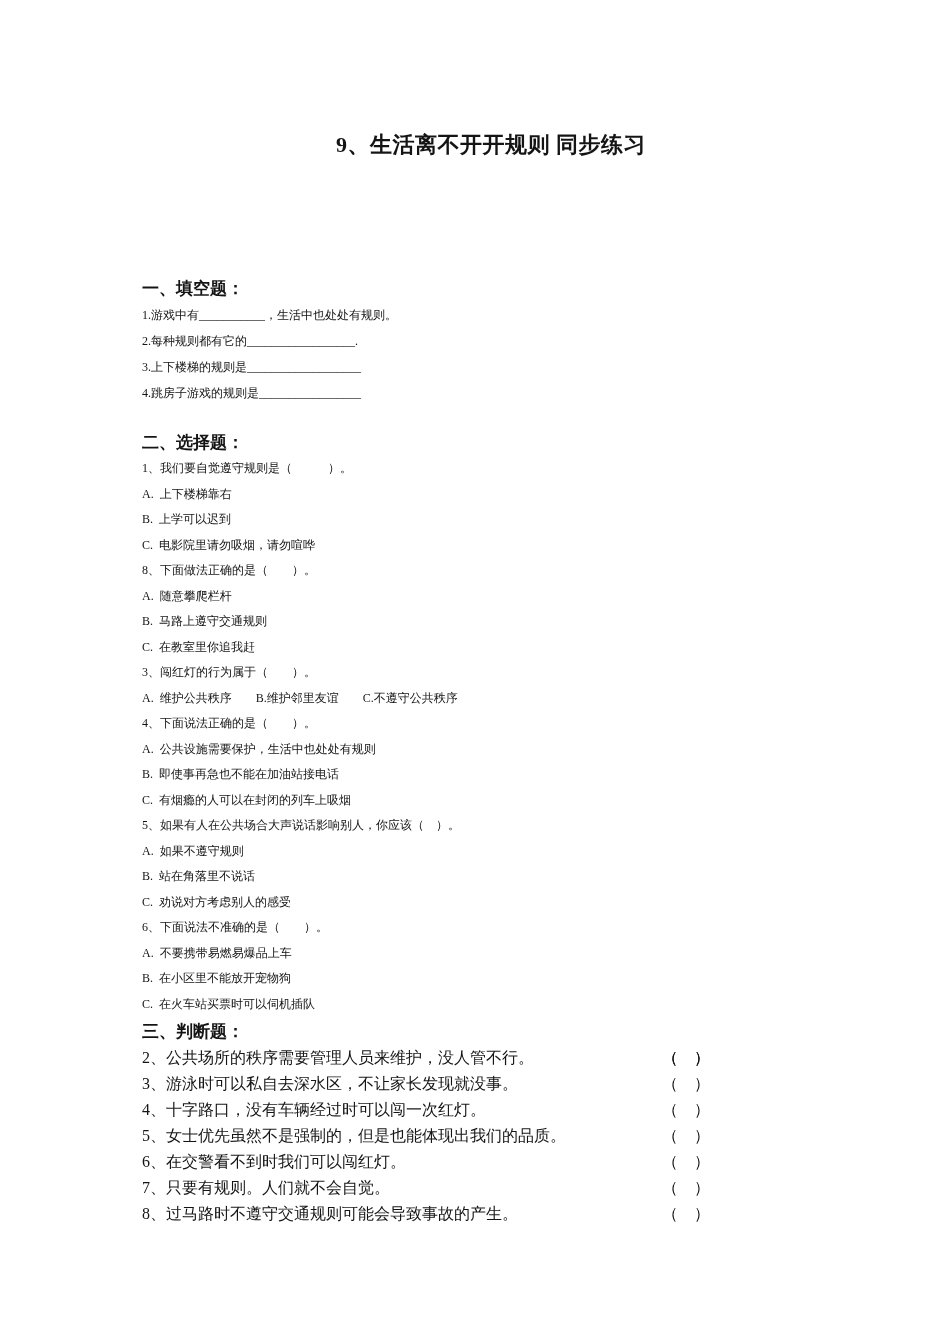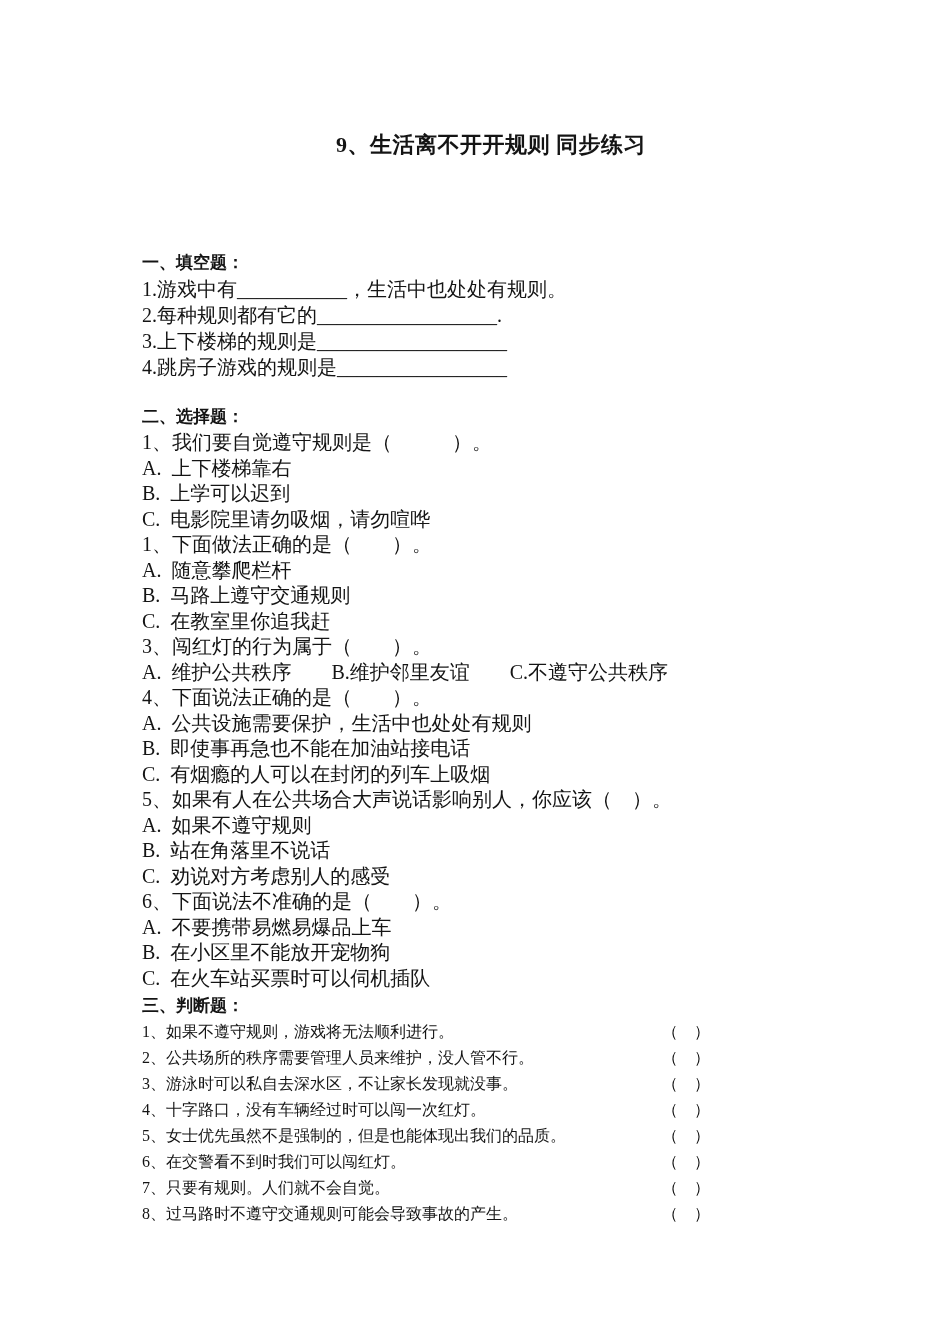--- a/index.html
+++ b/index.html
@@ -19,31 +19,31 @@
   }
   .title {
     text-align: center;
     font-size: 22px;
     font-weight: bold;
     line-height: 30px;
     letter-spacing: 0.5px;
     white-space: pre-wrap;
   }
   section.block { display: block; }
-  .sec-fill   { margin-top: 90px; }
+  .sec-fill   { margin-top: 116px; }
   .sec-choice { margin-top: 24px; }
   .sec-judge  { margin-top: 2px; }
   .heading {
     font-size: 17px;
     font-weight: bold;
     line-height: 26px;
     white-space: pre-wrap;
   }
   .line {
-    font-size: 20px;
+    font-size: 12px;
     line-height: 26px;
     white-space: pre-wrap;
   }
   .sec-choice .line { line-height: 25.5px; }
   .judge-row {
     position: relative;
     font-size: 16px;
     line-height: 26px;
   }
   .judge-text { white-space: pre-wrap; }
@@ -68,21 +68,21 @@
     <p class="line">3.上下楼梯的规则是___________________</p>
     <p class="line">4.跳房子游戏的规则是_________________</p>
   </section>
 
   <section class="block sec-choice">
     <h2 class="heading">二、选择题：</h2>
     <p class="line">1、我们要自觉遵守规则是（　　　）。</p>
     <p class="line">A.  上下楼梯靠右</p>
     <p class="line">B.  上学可以迟到</p>
     <p class="line">C.  电影院里请勿吸烟，请勿喧哗</p>
-    <p class="line">1、下面做法正确的是（　　）。</p>
+    <p class="line">8、下面做法正确的是（　　）。</p>
     <p class="line">A.  随意攀爬栏杆</p>
     <p class="line">B.  马路上遵守交通规则</p>
     <p class="line">C.  在教室里你追我赶</p>
     <p class="line">3、闯红灯的行为属于（　　）。</p>
     <p class="line">A.  维护公共秩序　　B.维护邻里友谊　　C.不遵守公共秩序</p>
     <p class="line">4、下面说法正确的是（　　）。</p>
     <p class="line">A.  公共设施需要保护，生活中也处处有规则</p>
     <p class="line">B.  即使事再急也不能在加油站接电话</p>
     <p class="line">C.  有烟瘾的人可以在封闭的列车上吸烟</p>
     <p class="line">5、如果有人在公共场合大声说话影响别人，你应该（　）。</p>
@@ -91,21 +91,20 @@
     <p class="line">C.  劝说对方考虑别人的感受</p>
     <p class="line">6、下面说法不准确的是（　　）。</p>
     <p class="line">A.  不要携带易燃易爆品上车</p>
     <p class="line">B.  在小区里不能放开宠物狗</p>
     <p class="line">C.  在火车站买票时可以伺机插队</p>
   </section>
 
   <section class="block sec-judge">
     <h2 class="heading">三、判断题：</h2>
     <div class="judge-row">
-      <span class="judge-text">1、如果不遵守规则，游戏将无法顺利进行。</span>
       <span class="judge-answer">（　）</span>
     </div>
     <div class="judge-row">
       <span class="judge-text">2、公共场所的秩序需要管理人员来维护，没人管不行。</span>
       <span class="judge-answer">（　）</span>
     </div>
     <div class="judge-row">
       <span class="judge-text">3、游泳时可以私自去深水区，不让家长发现就没事。</span>
       <span class="judge-answer">（　）</span>
     </div>

